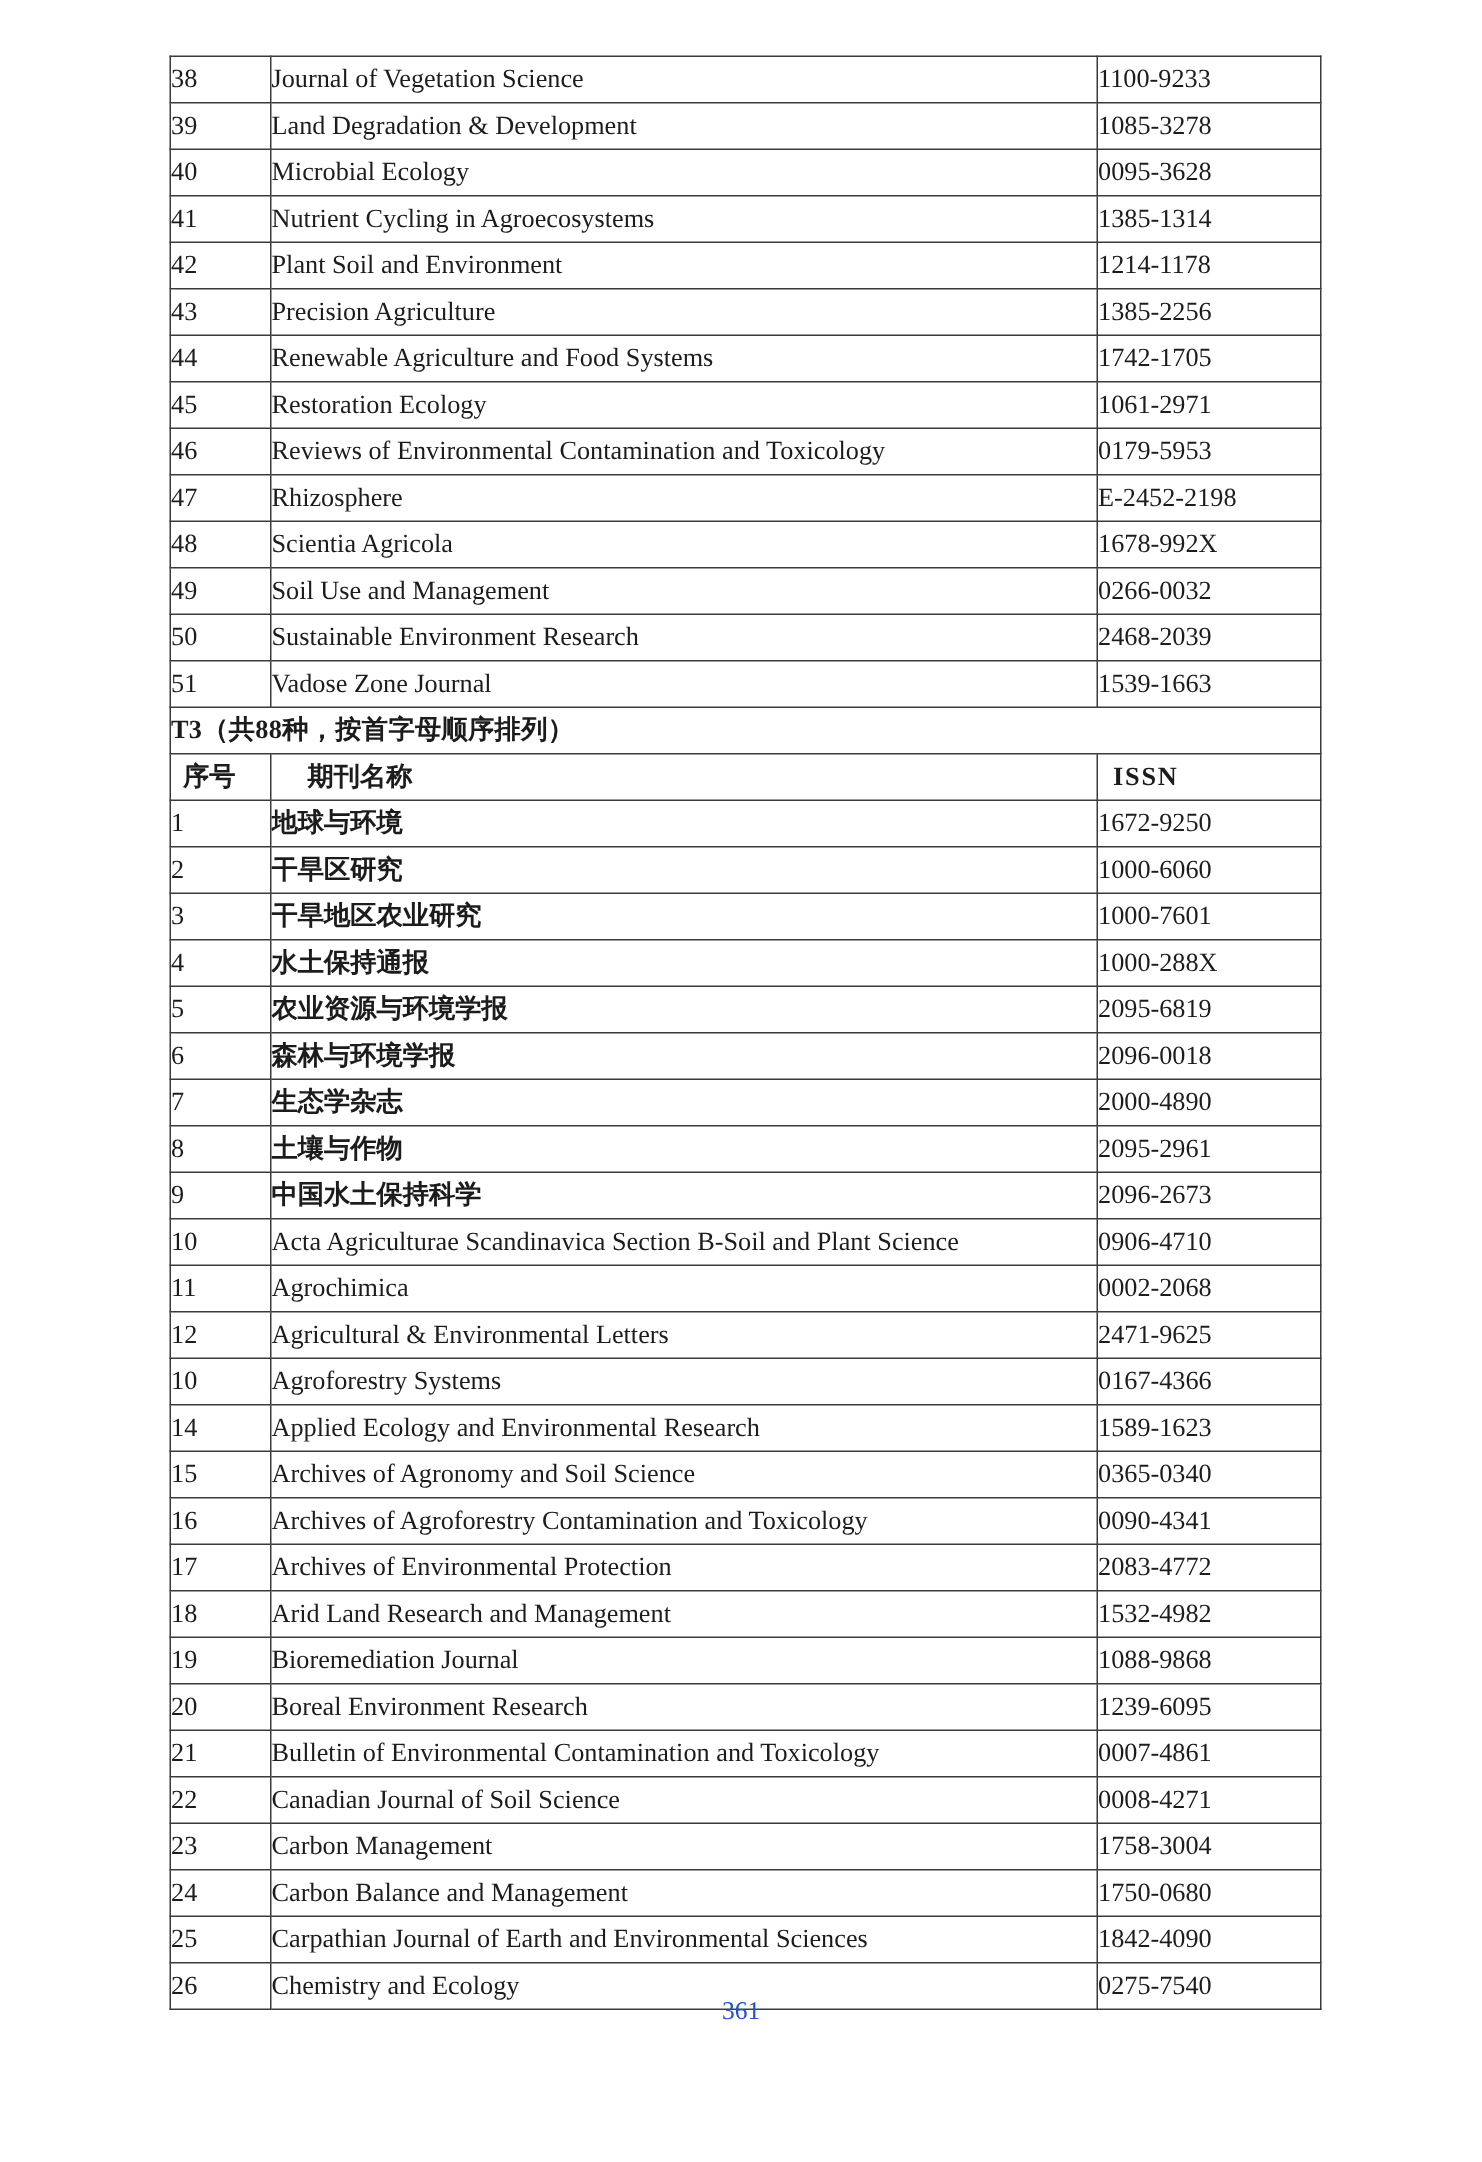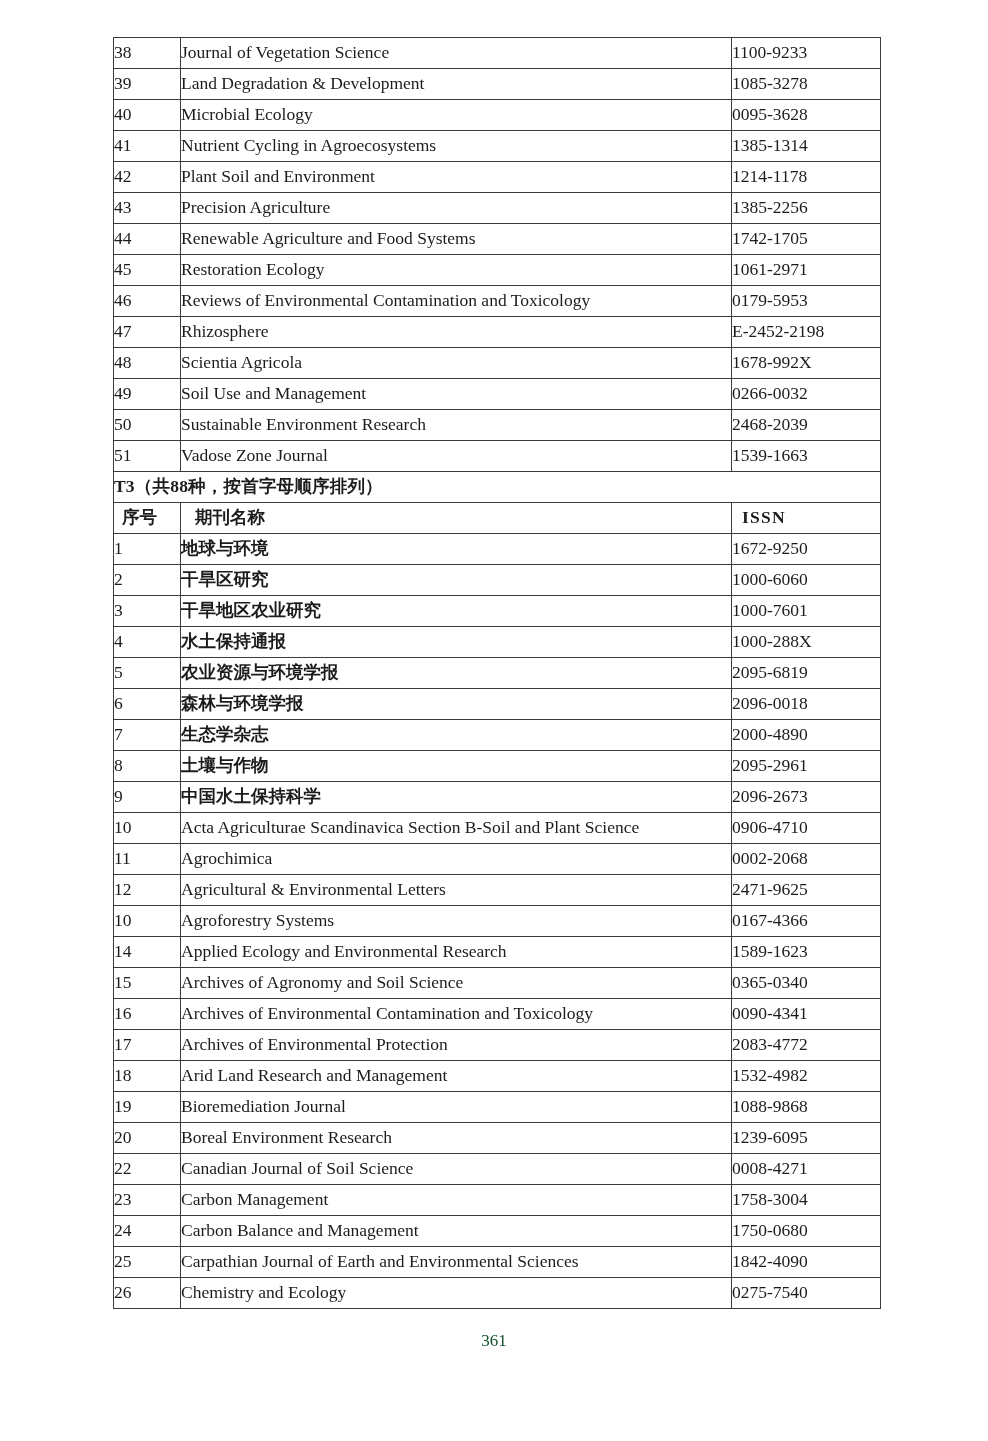--- a/index.html
+++ b/index.html
@@ -79,33 +79,33 @@
     height: 32px;
   }
 
   
   .col-head {
     font-family: "DejaVu Sans", "Liberation Sans", sans-serif;
     font-weight: bold;
     font-size: 18px;
   }
   .col-head.cell-idx  { padding-left: 8px; }
-  .col-head.cell-name { padding-left: 14px; }
+  .col-head.cell-name { padding-left: 24px; }
   .col-head.cell-issn { padding-left: 10px; letter-spacing: 1.2px; }
 
   
   .page-number {
     position: absolute;
     left: 0;
     top: 1331px;
     width: 988px;
     text-align: center;
     font-family: "Liberation Serif", serif;
     font-size: 17px;
-    color: #14532d;
+    color: #1d4ed8;
   }
 </style>
 </head>
 <body>
 
 <div id="page">
 
   <table class="journal-table">
     <colgroup>
       <col class="c-idx">
@@ -261,21 +261,21 @@
           <td class="cell-name">Applied Ecology and Environmental Research</td>
           <td class="cell-issn">1589-1623</td>
         </tr>
         <tr>
           <td class="cell-idx">15</td>
           <td class="cell-name">Archives of Agronomy and Soil Science</td>
           <td class="cell-issn">0365-0340</td>
         </tr>
         <tr>
           <td class="cell-idx">16</td>
-          <td class="cell-name">Archives of Environmental Contamination and Toxicology</td>
+          <td class="cell-name">Archives of Agroforestry Contamination and Toxicology</td>
           <td class="cell-issn">0090-4341</td>
         </tr>
         <tr>
           <td class="cell-idx">17</td>
           <td class="cell-name">Archives of Environmental Protection</td>
           <td class="cell-issn">2083-4772</td>
         </tr>
         <tr>
           <td class="cell-idx">18</td>
           <td class="cell-name">Arid Land Research and Management</td>
@@ -285,20 +285,25 @@
           <td class="cell-idx">19</td>
           <td class="cell-name">Bioremediation Journal</td>
           <td class="cell-issn">1088-9868</td>
         </tr>
         <tr>
           <td class="cell-idx">20</td>
           <td class="cell-name">Boreal Environment Research</td>
           <td class="cell-issn">1239-6095</td>
         </tr>
         <tr>
+          <td class="cell-idx">21</td>
+          <td class="cell-name">Bulletin of Environmental Contamination and Toxicology</td>
+          <td class="cell-issn">0007-4861</td>
+        </tr>
+        <tr>
           <td class="cell-idx">22</td>
           <td class="cell-name">Canadian Journal of Soil Science</td>
           <td class="cell-issn">0008-4271</td>
         </tr>
         <tr>
           <td class="cell-idx">23</td>
           <td class="cell-name">Carbon Management</td>
           <td class="cell-issn">1758-3004</td>
         </tr>
         <tr>

